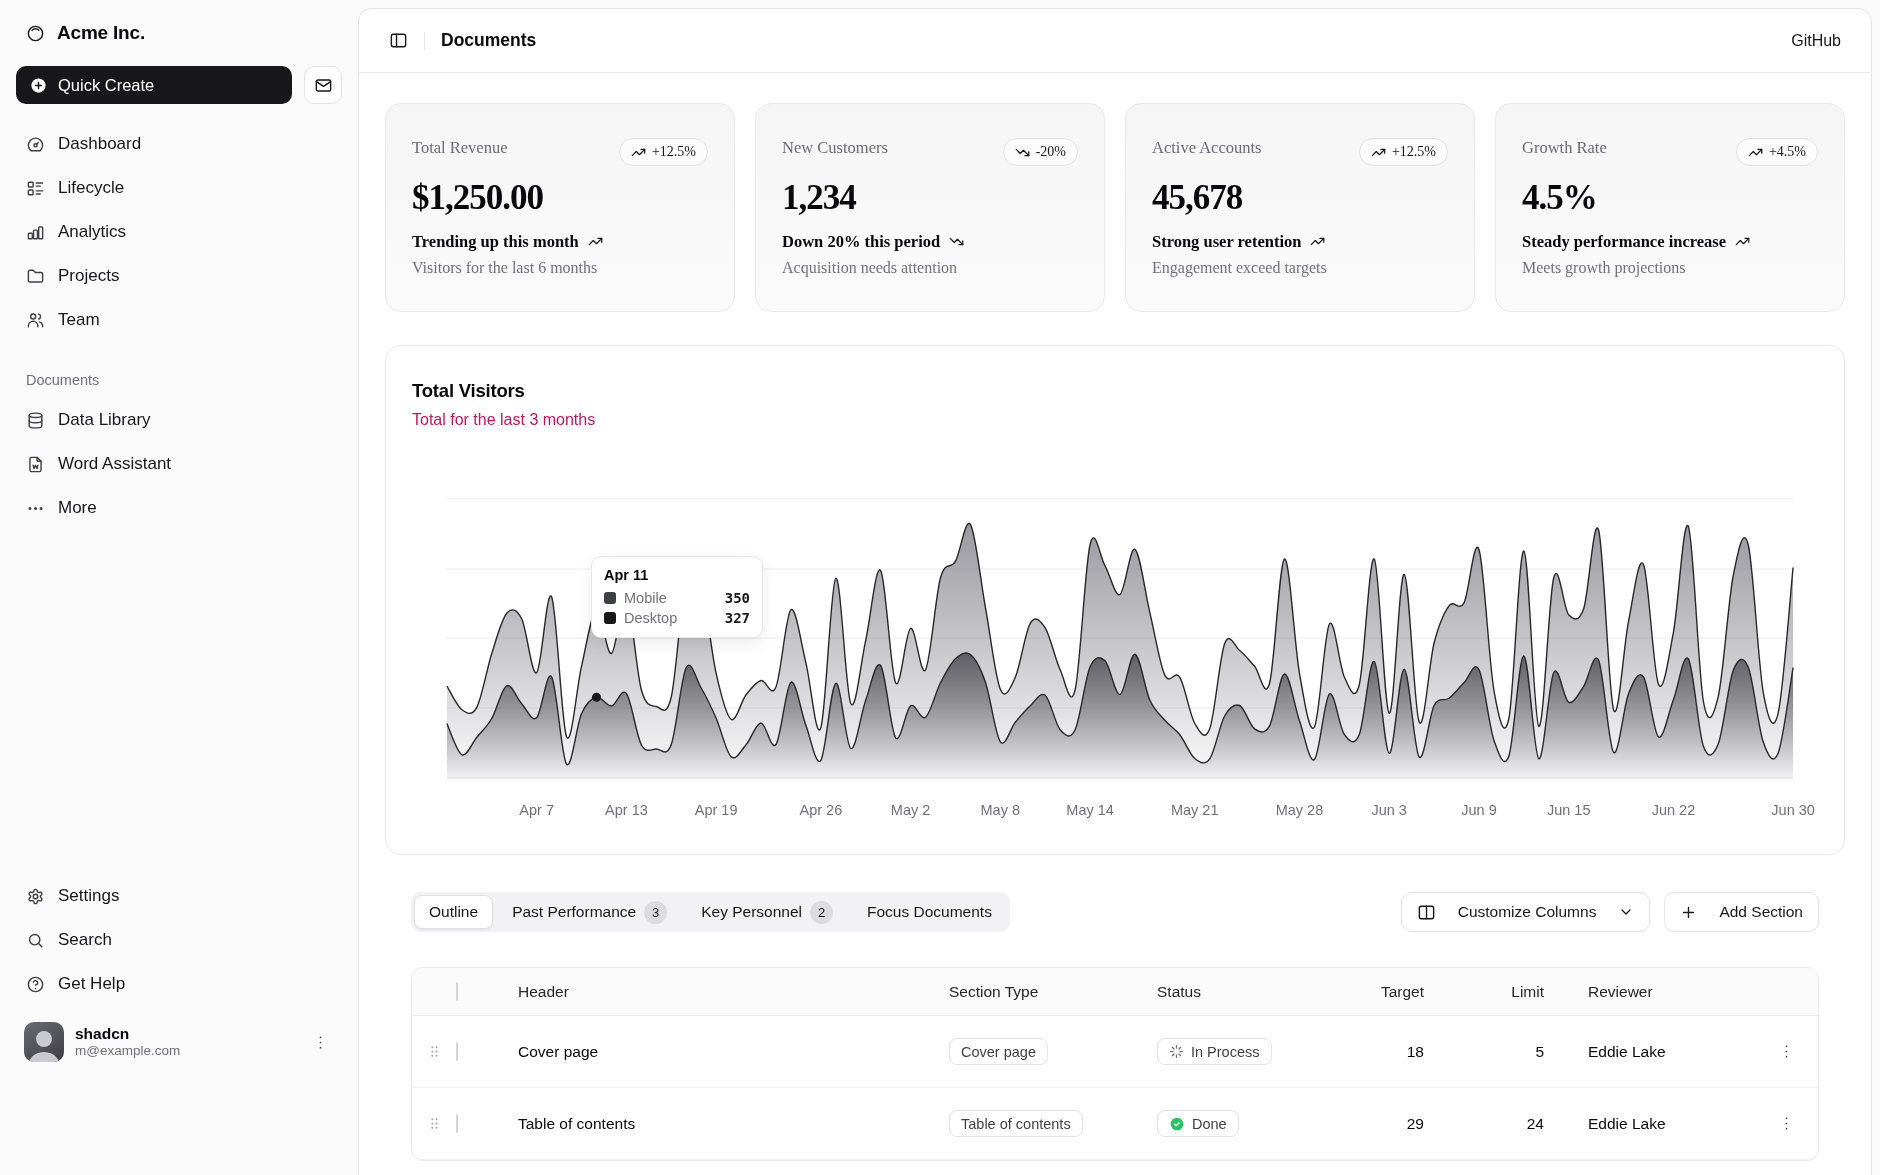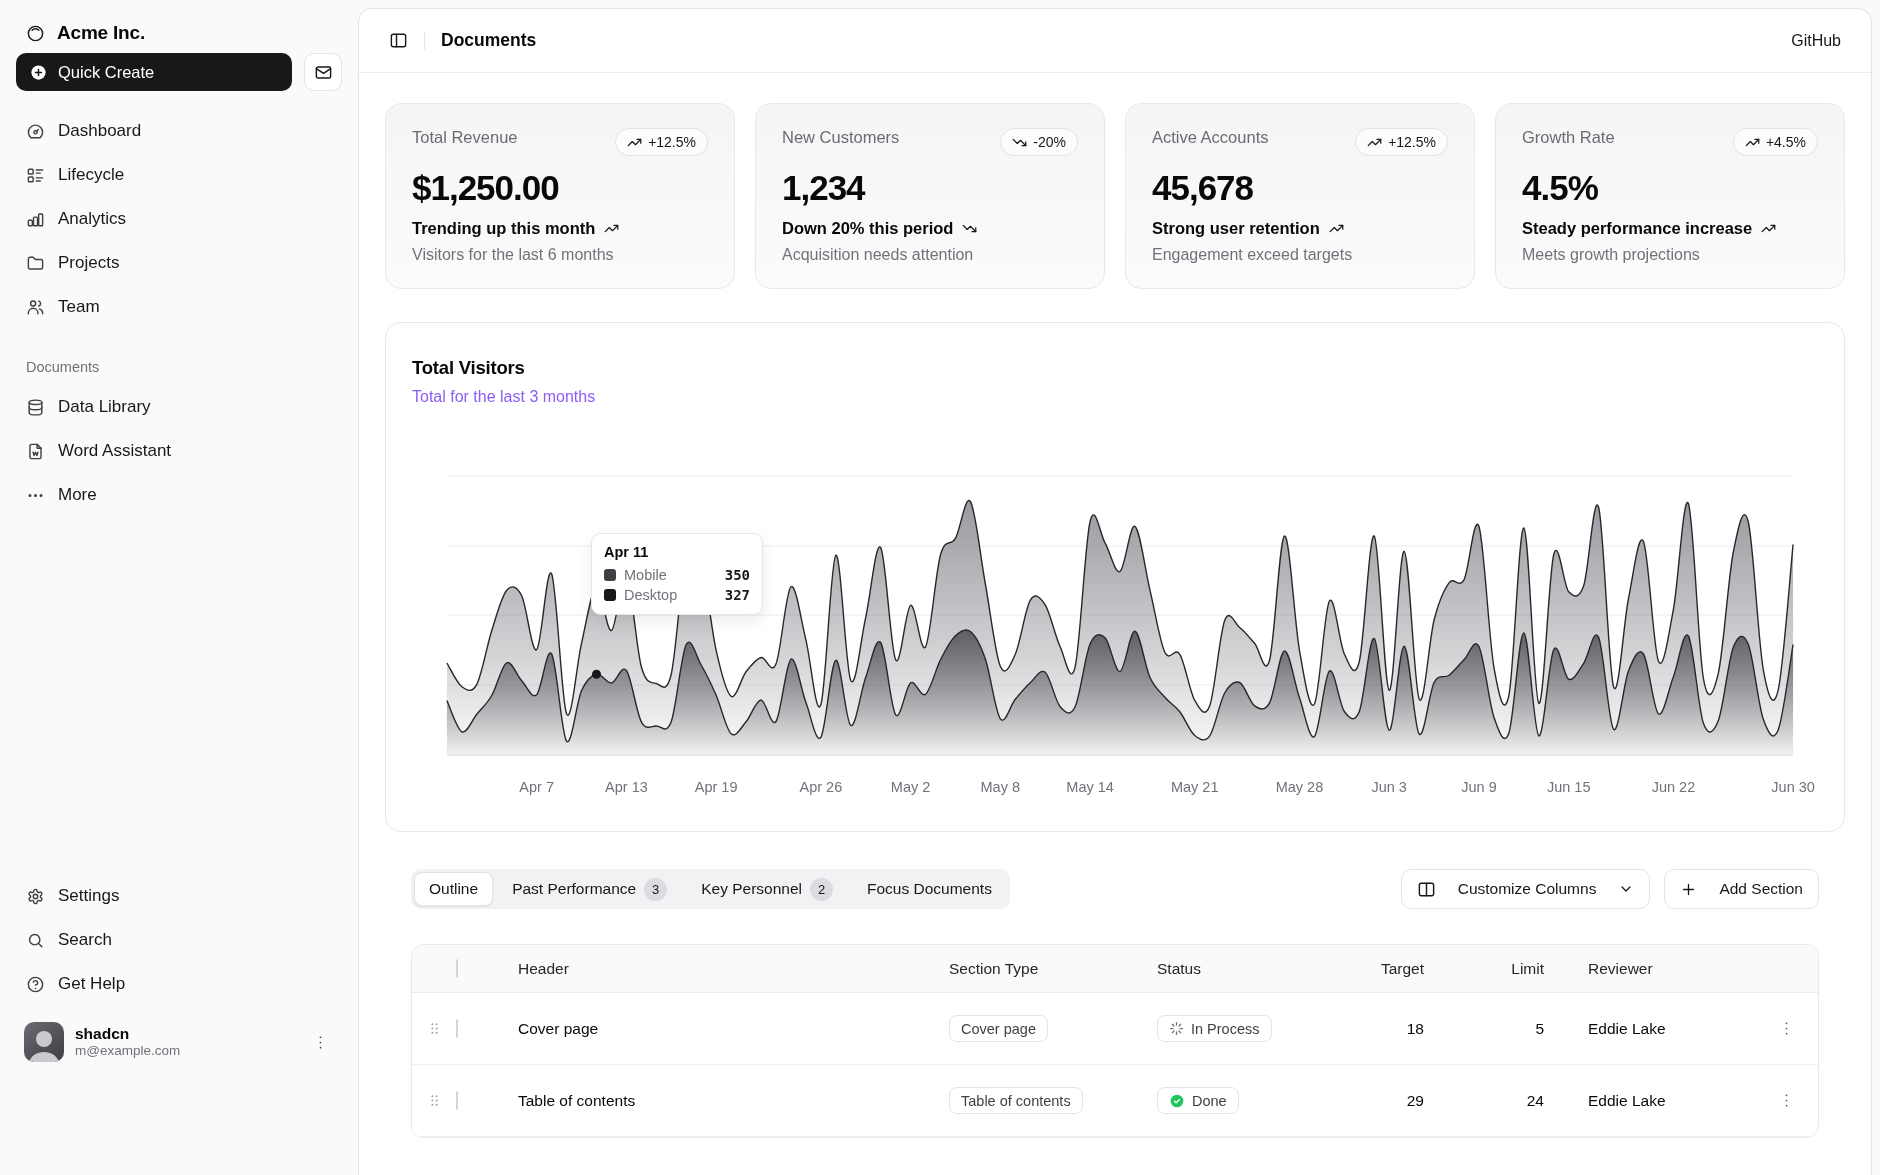--- a/index.html
+++ b/index.html
@@ -8,21 +8,21 @@
     font-family:"Liberation Sans","DejaVu Sans",sans-serif;
     background:#fafafa; color:#09090b; position:relative;
     -webkit-font-smoothing:antialiased;
   }
   svg { display:block; }
 
   
   .sidebar { position:absolute; left:0; top:0; width:358px; height:1175px; background:#fafafa; padding:16px 16px 0; }
   .brand { display:flex; align-items:center; gap:12px; padding:2px 10px; height:34px; font-size:19px; font-weight:700; letter-spacing:-.2px; }
   .brand .icn { display:flex; color:#18181b; }
-  .qc-row { display:flex; gap:12px; margin-top:3px; align-items:center; }
+  .qc-row { display:flex; gap:12px; margin-top:16px; align-items:center; }
   .btn-quick { flex:1; height:38px; background:#18181b; color:#fff; border:none; border-radius:10px; display:flex; align-items:center; gap:10px; padding:0 13px; font-size:16.5px; font-weight:500; font-family:inherit; cursor:pointer; }
   .btn-quick .icn { color:#fff; display:flex; }
   .btn-mail { width:38px; height:38px; background:#fff; border:1px solid #e4e4e7; border-radius:10px; display:grid; place-items:center; color:#18181b; cursor:pointer; }
   .nav { margin-top:18px; display:flex; flex-direction:column; }
   .nav-item { display:flex; align-items:center; gap:13px; height:44px; padding:0 10px; border-radius:9px; font-size:17px; color:#18181b; cursor:pointer; }
   .nav-item .icn { display:flex; color:#3f3f46; }
   .sec-label { margin-top:28px; height:20px; padding:0 10px; font-size:14.5px; color:#71717a; display:flex; align-items:center; }
   .nav.docs { margin-top:8px; }
   .sb-footer { position:absolute; left:16px; right:16px; top:874px; }
   .user-row { display:flex; align-items:center; gap:11px; margin-top:10px; padding:6px 8px; }
@@ -36,35 +36,35 @@
   
   .main { position:absolute; left:358px; top:8px; right:8px; bottom:0; background:#fff; border:1px solid #e6e6e9; border-bottom:none; border-radius:14px 14px 0 0; overflow:hidden; }
   .topbar { height:64px; display:flex; align-items:center; gap:16px; padding:0 30px; border-bottom:1px solid #ececef; }
   .tb-toggle { display:flex; color:#18181b; cursor:pointer; }
   .vsep { width:1px; height:18px; background:#e4e4e7; }
   .page-title { font-size:17.5px; font-weight:600; }
   .gh-link { margin-left:auto; font-size:16px; font-weight:500; color:#18181b; text-decoration:none; cursor:pointer; }
 
   
   .stats { display:grid; grid-template-columns:repeat(4,1fr); gap:20px; padding:30px 26px 0; }
-  .stat-card { height:186px; border:1px solid #e9e9ec; border-radius:16px; background:linear-gradient(180deg,#f5f5f6 0%,#fbfbfc 100%); padding:24px 26px; display:flex; flex-direction:column; }
+  .stat-card { height:209px; border:1px solid #e9e9ec; border-radius:16px; background:linear-gradient(180deg,#f5f5f6 0%,#fbfbfc 100%); padding:34px 26px; display:flex; flex-direction:column;font-family:Liberation Serif, serif; }
   .stat-top { display:flex; align-items:flex-start; justify-content:space-between; }
   .stat-label { font-size:16.5px; color:#6b6b74; }
   .pill { display:inline-flex; align-items:center; gap:6px; height:28px; padding:0 11px; border:1px solid #e2e2e6; border-radius:999px; background:rgba(255,255,255,.65); font-size:14px; color:#18181b; }
   .pill .icn { display:flex; color:#18181b; }
   .stat-value { margin-top:12px; font-size:35px; font-weight:700; letter-spacing:-1px; }
   .stat-foot { margin-top:auto; }
   .stat-line1 { display:flex; align-items:center; gap:9px; font-size:16.5px; font-weight:600; line-height:1.3; }
   .stat-line1 .icn { color:#18181b; display:flex; flex:none; }
   .stat-line2 { margin-top:7px; font-size:16px; color:#71717a; }
 
   
   .chart-card { margin:33px 26px 0; height:510px; border:1px solid #e9e9ec; border-radius:16px; background:#fff; position:relative; padding:34px 26px 0; }
   .chart-title { font-size:18.5px; font-weight:700; letter-spacing:-.2px; }
-  .chart-sub { margin-top:9px; font-size:16px; color:#8b5cf6; }
+  .chart-sub { margin-top:9px; font-size:16px; color:#be185d; }
   .range-group { position:absolute; top:34px; right:26px; display:flex; height:40px; border:1px solid #e4e4e7; border-radius:10px; overflow:hidden; background:#fff; }
   .range-opt { display:flex; align-items:center; padding:0 20px; font-size:15.5px; color:#18181b; cursor:pointer; background:#fff; border:none; border-left:1px solid #ececef; font-family:inherit; }
   .range-opt:first-child { border-left:none; }
   .range-opt.active { background:#f4f4f5; }
   .chart-wrap { position:absolute; left:26px; right:26px; top:120px; height:330px; }
   .chart-wrap svg.plot { width:100%; height:100%; }
   .x-labels { position:absolute; left:26px; right:26px; top:456px; height:22px; }
   .x-labels span { position:absolute; transform:translateX(-50%); font-size:14.5px; color:#71717a; white-space:nowrap; }
   .tooltip { position:absolute; left:205px; top:210px; width:172px; background:#fff; border:1px solid #e7e7ea; border-radius:10px; box-shadow:0 6px 16px rgba(0,0,0,.08); padding:10px 12px 11px; z-index:3; }
   .tt-date { font-size:14.5px; font-weight:600; margin-bottom:7px; }

